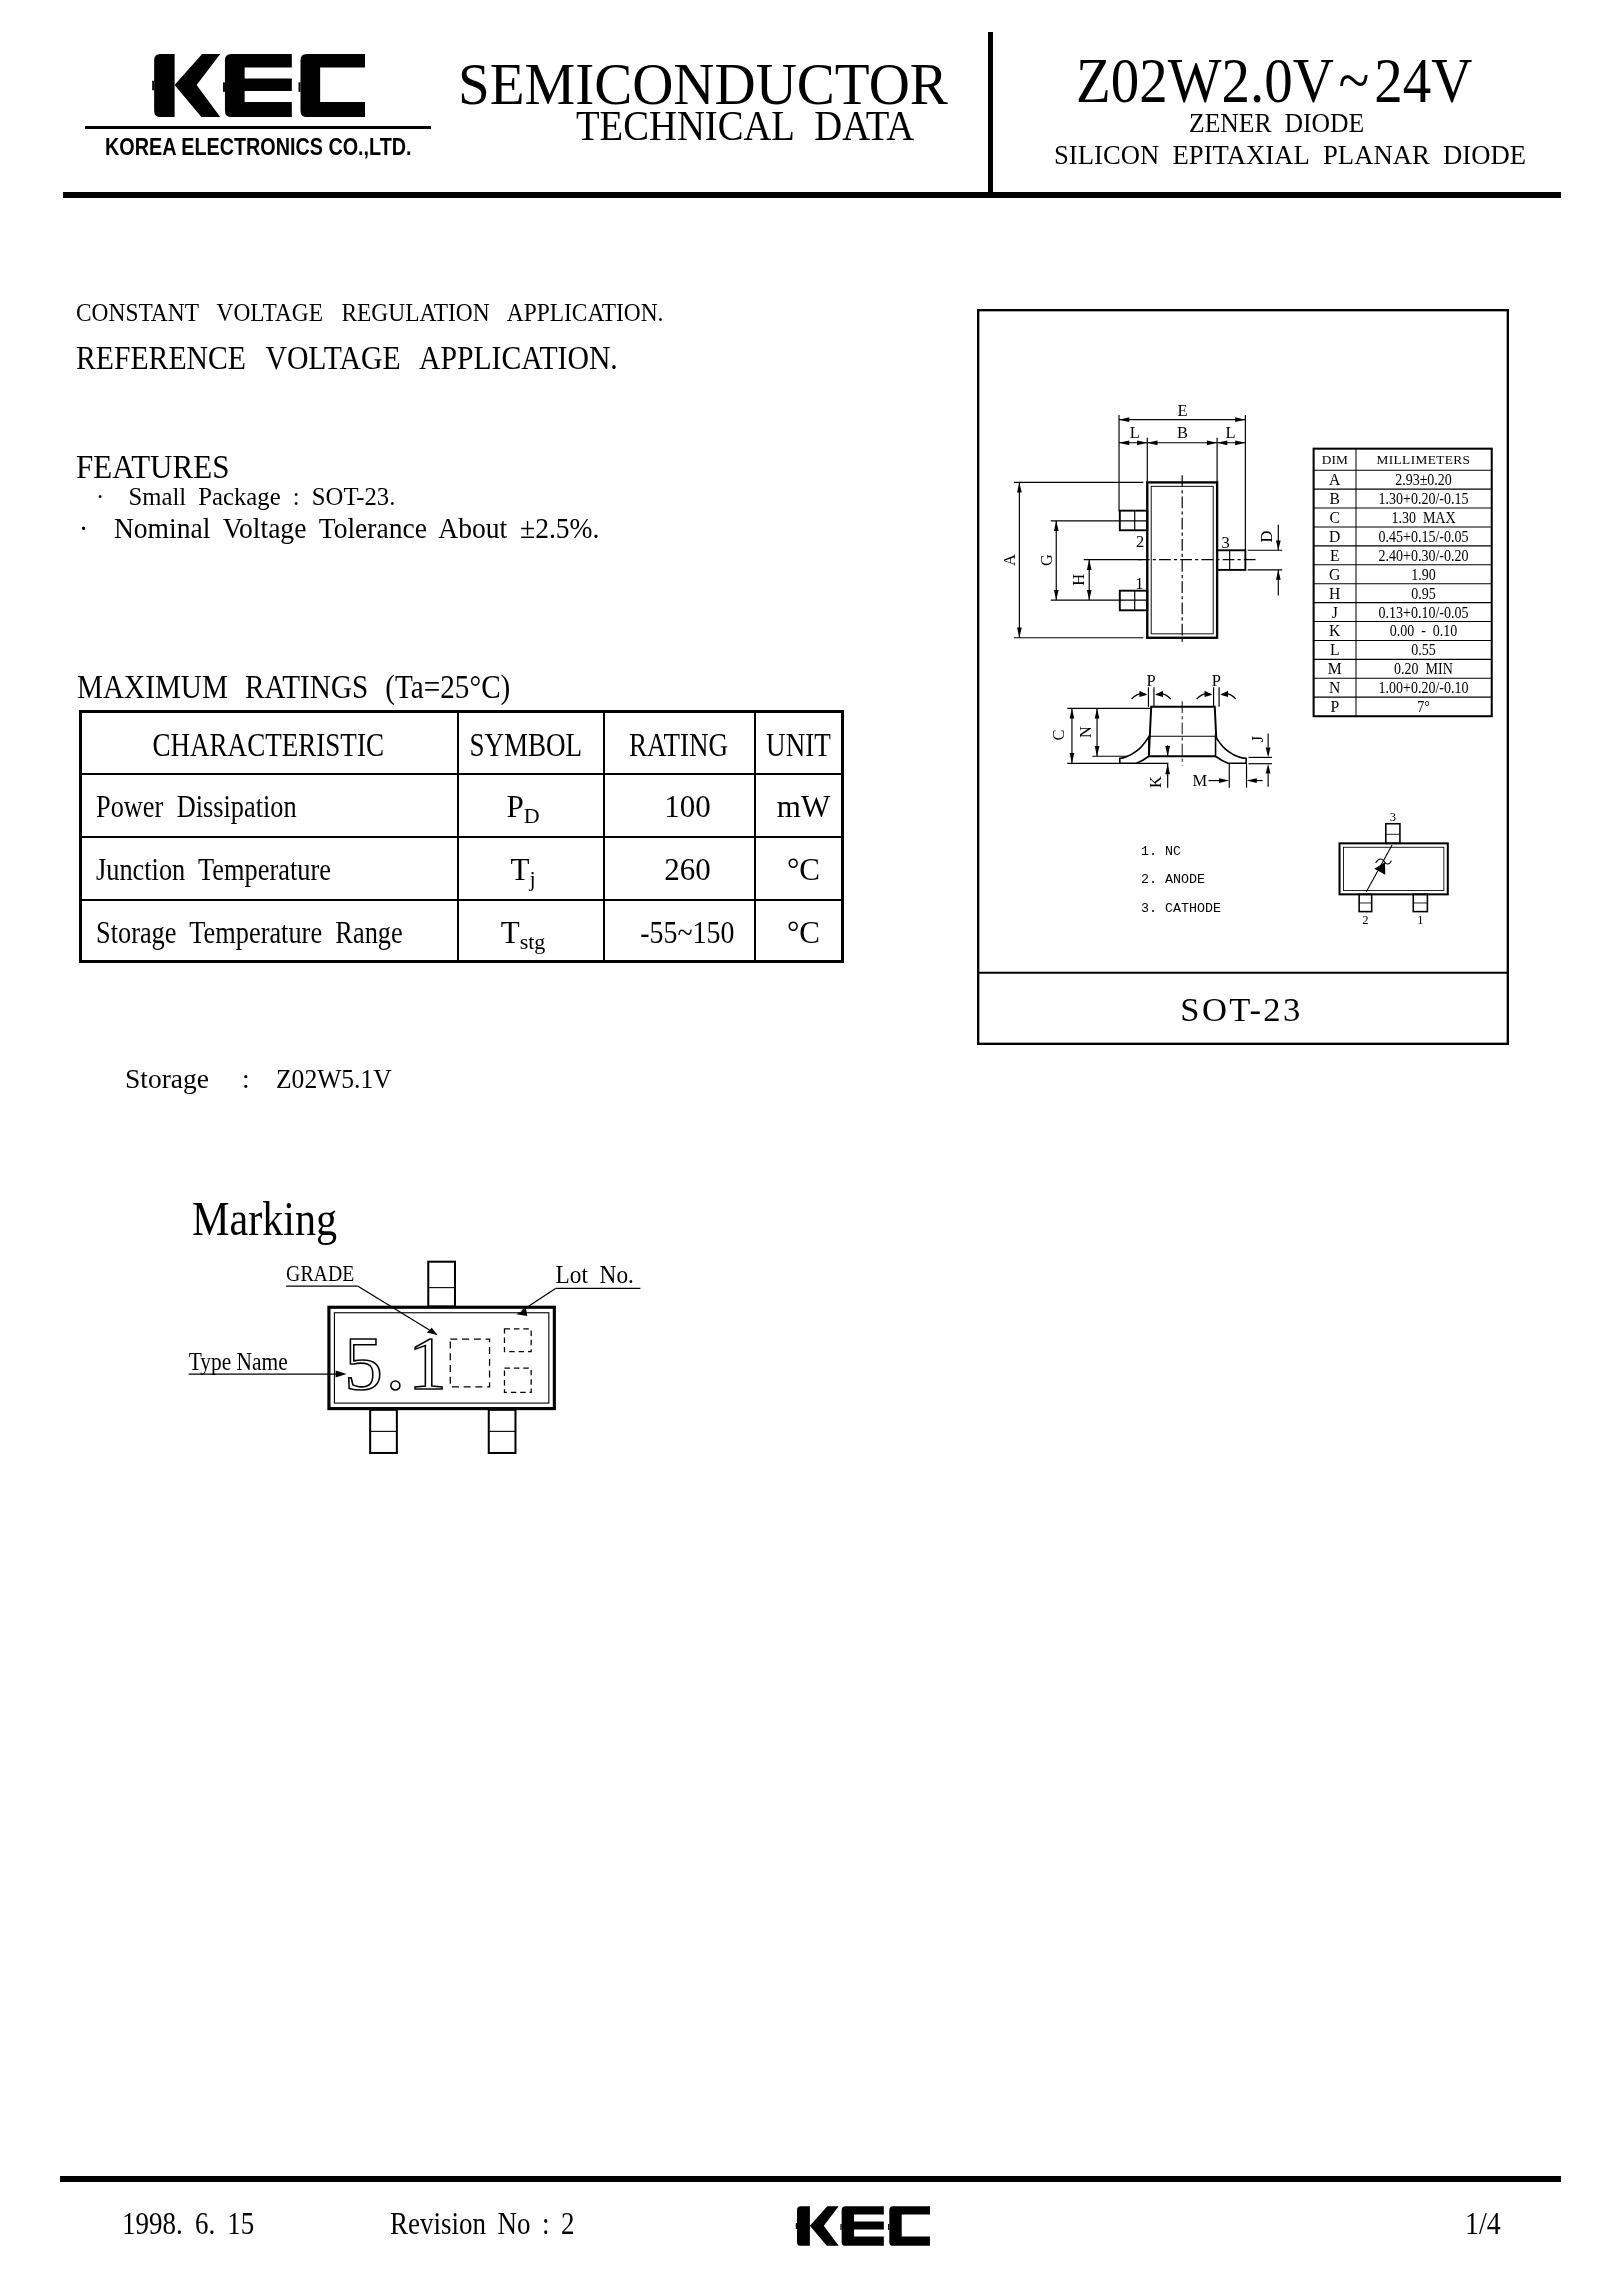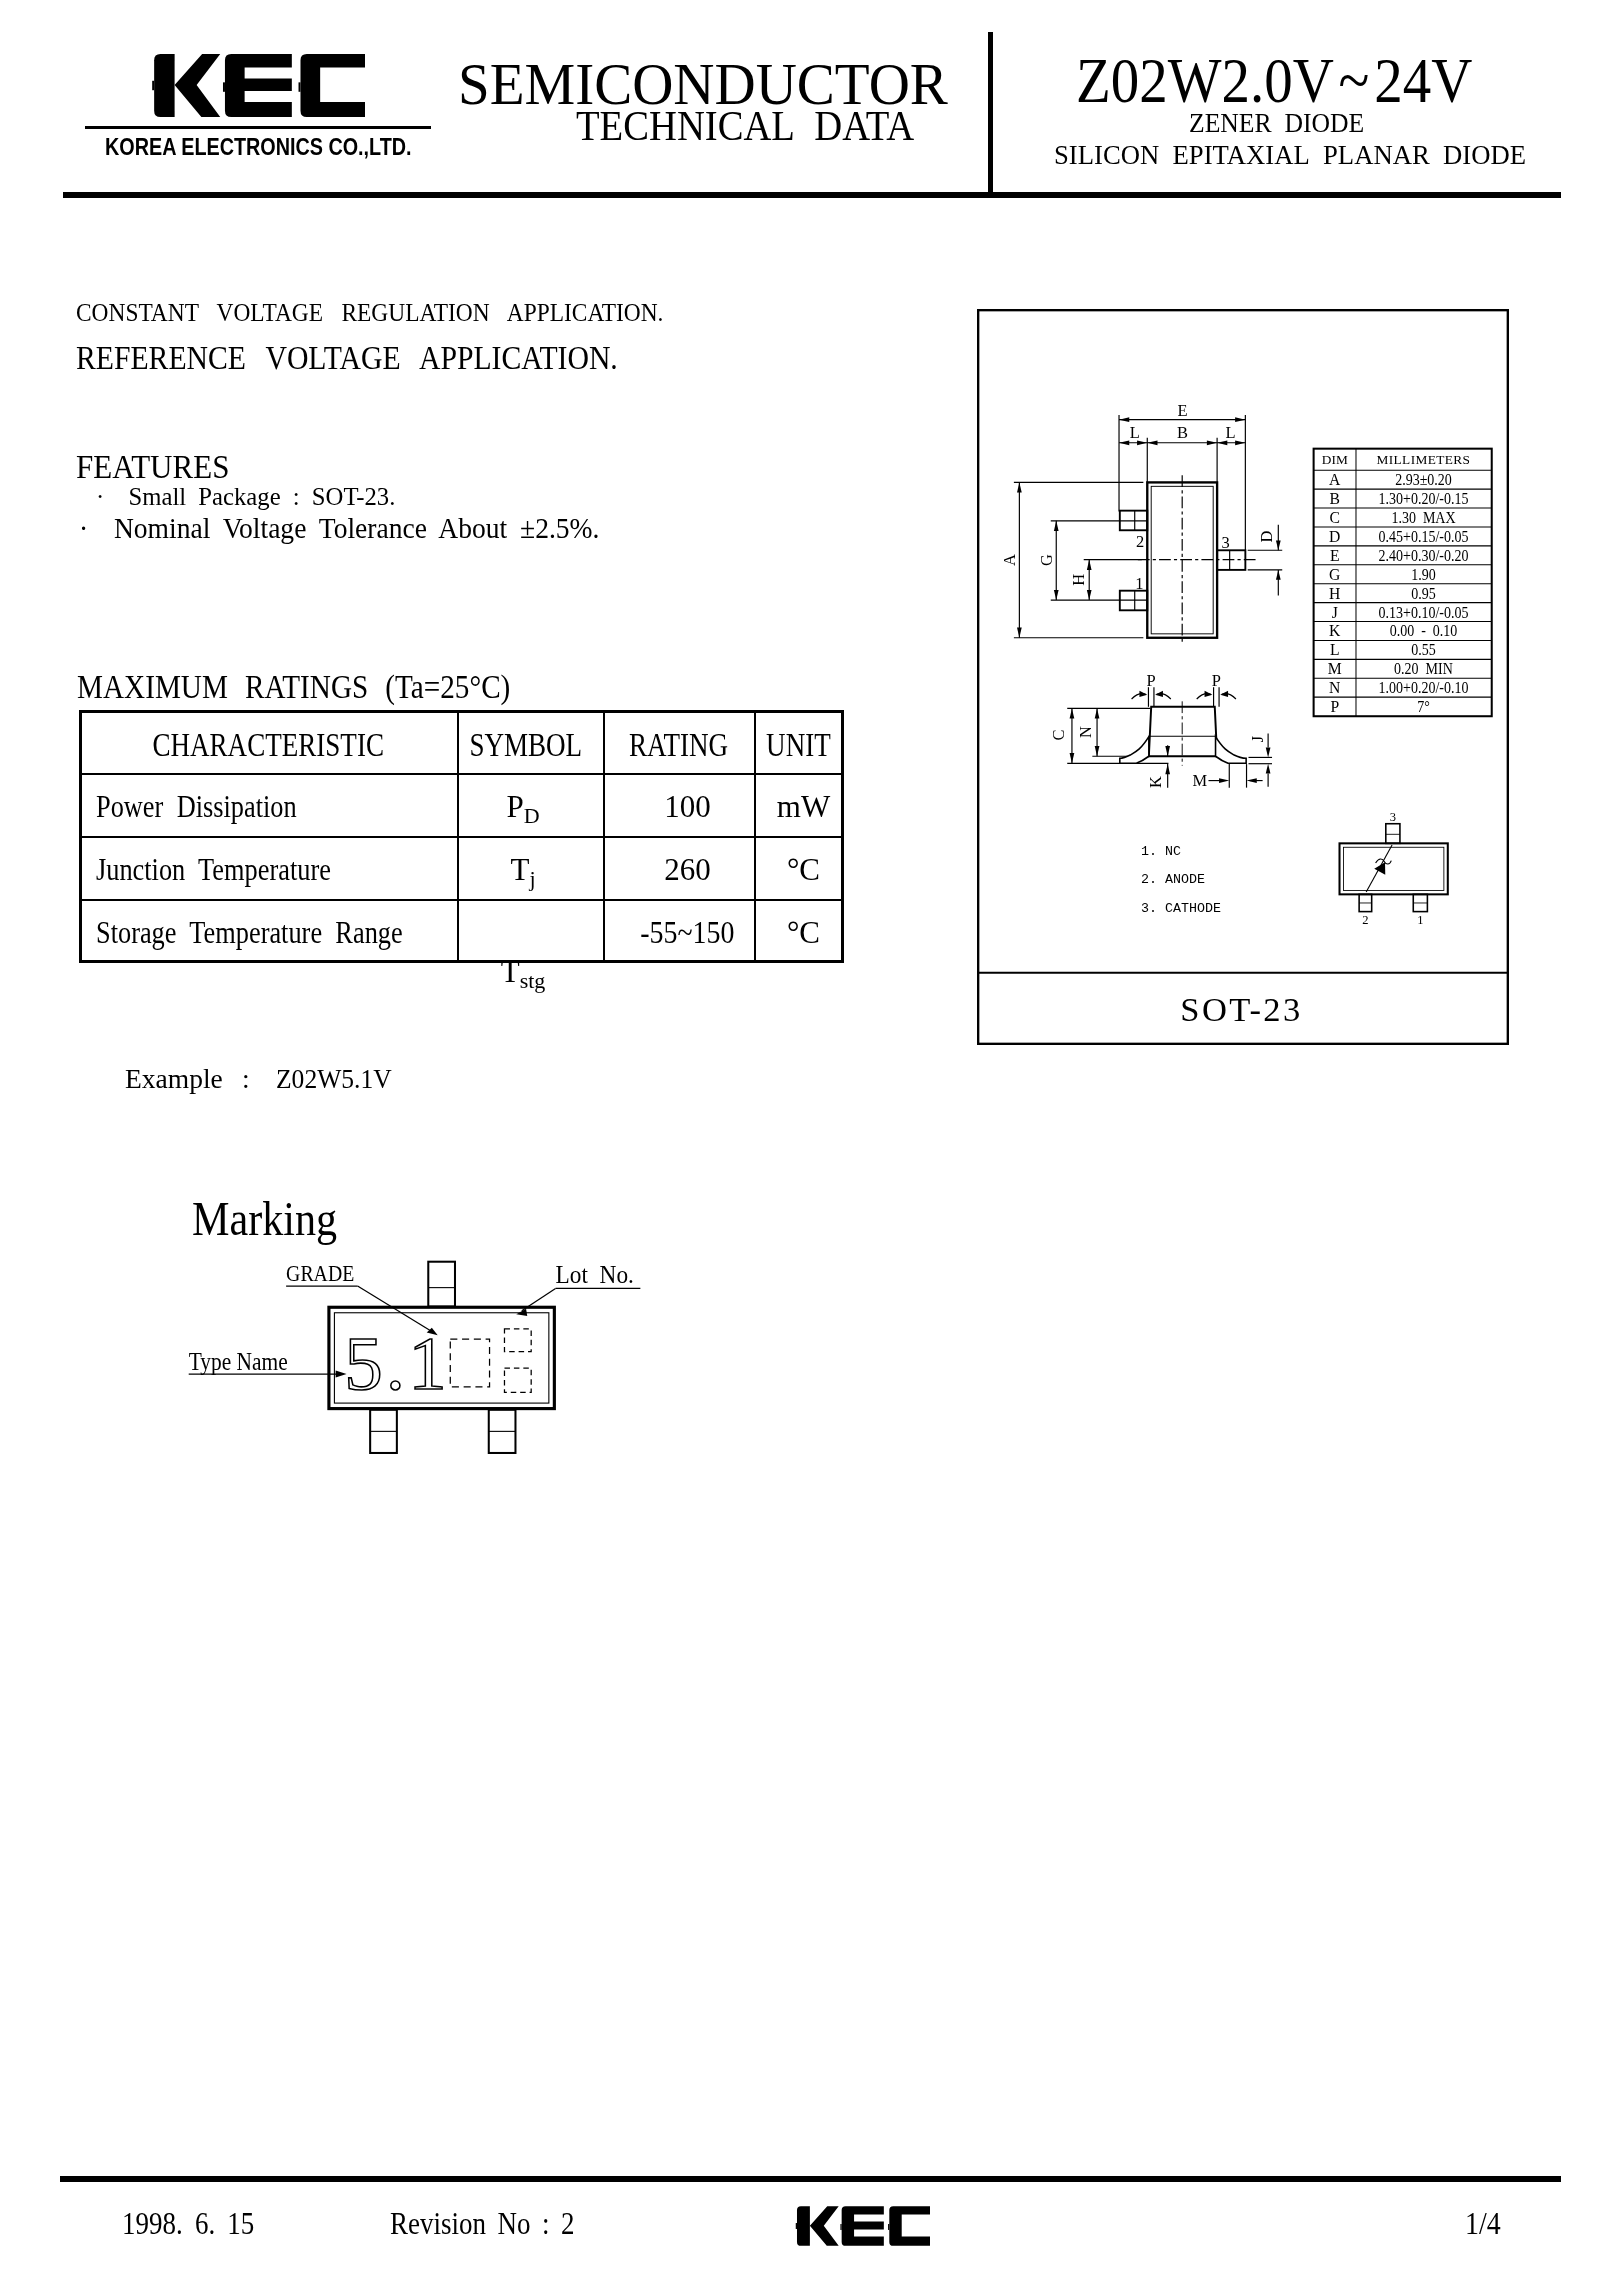--- a/index.html
+++ b/index.html
@@ -58,31 +58,31 @@
 <div class="t c" style="left:457px;top:729px;width:131px;font-size:33px;"><span class="nx" style="transform:scaleX(0.82);transform-origin:50% 0;">SYMBOL</span></div>
 <div class="t c" style="left:603px;top:729px;width:151px;font-size:33px;"><span class="nx" style="transform:scaleX(0.82);transform-origin:50% 0;">RATING</span></div>
 <div class="t c" style="left:754px;top:729px;width:89px;font-size:33px;"><span class="nx" style="transform:scaleX(0.82);transform-origin:50% 0;">UNIT</span></div>
 
 <div class="t" style="left:96px;top:791px;font-size:31px;"><span class="nx" style="transform:scaleX(0.85);word-spacing:7.9px;">Power Dissipation</span></div>
 <div class="t" style="left:96px;top:854px;font-size:31px;"><span class="nx" style="transform:scaleX(0.85);word-spacing:7.9px;">Junction Temperature</span></div>
 <div class="t" style="left:96px;top:917px;font-size:31px;"><span class="nx" style="transform:scaleX(0.85);word-spacing:7.9px;">Storage Temperature Range</span></div>
 
 <div class="t c" style="left:450px;top:791px;width:146px;font-size:31px;">P<span style="font-size:22px;vertical-align:-5.5px;">D</span></div>
 <div class="t c" style="left:450px;top:854px;width:146px;font-size:31px;">T<span style="font-size:22px;vertical-align:-5.5px;">j</span></div>
-<div class="t c" style="left:450px;top:956px;width:146px;font-size:31px;">T<span style="font-size:22px;vertical-align:-5.5px;">stg</span></div>
+<div class="t c" style="left:450px;top:917px;width:146px;font-size:31px;">T<span style="font-size:22px;vertical-align:-5.5px;">stg</span></div>
 
 <div class="t c" style="left:612px;top:791px;width:151px;font-size:31px;">100</div>
 <div class="t c" style="left:612px;top:854px;width:151px;font-size:31px;">260</div>
 <div class="t c" style="left:612px;top:917px;width:151px;font-size:31px;"><span class="nx" style="transform:scaleX(0.9);transform-origin:50% 0;">-55~150</span></div>
 
 <div class="t c" style="left:759px;top:791px;width:89px;font-size:31px;">mW</div>
 <div class="t c" style="left:759px;top:854px;width:89px;font-size:31px;">°C</div>
 <div class="t c" style="left:759px;top:917px;width:89px;font-size:31px;">°C</div>
 
-<div class="t" style="left:125px;top:1065px;font-size:27.5px;">Example</div>
+<div class="t" style="left:125px;top:1065px;font-size:27.5px;">Storage</div>
 <div class="t" style="left:242px;top:1065px;font-size:27.5px;">:</div>
 <div class="t" style="left:276px;top:1065px;font-size:27.5px;"><span class="nx" style="transform:scaleX(0.93)">Z02W5.1V</span></div>
 
 <div class="t" style="left:192px;top:1194px;font-size:49px;"><span class="nx" style="transform:scaleX(0.86)">Marking</span></div>
 
 <svg id="marking" style="left:173px;top:1240px" width="487" height="228" viewBox="220 1580 620 290">
 <g fill="none" stroke="#000">
 <rect x="418.5" y="1665.5" width="287" height="129" stroke-width="4"></rect>
 <rect x="425.5" y="1672.5" width="273" height="115" stroke-width="1.4"></rect>
 <rect x="545" y="1607.5" width="34" height="57" stroke-width="2.6"></rect>

